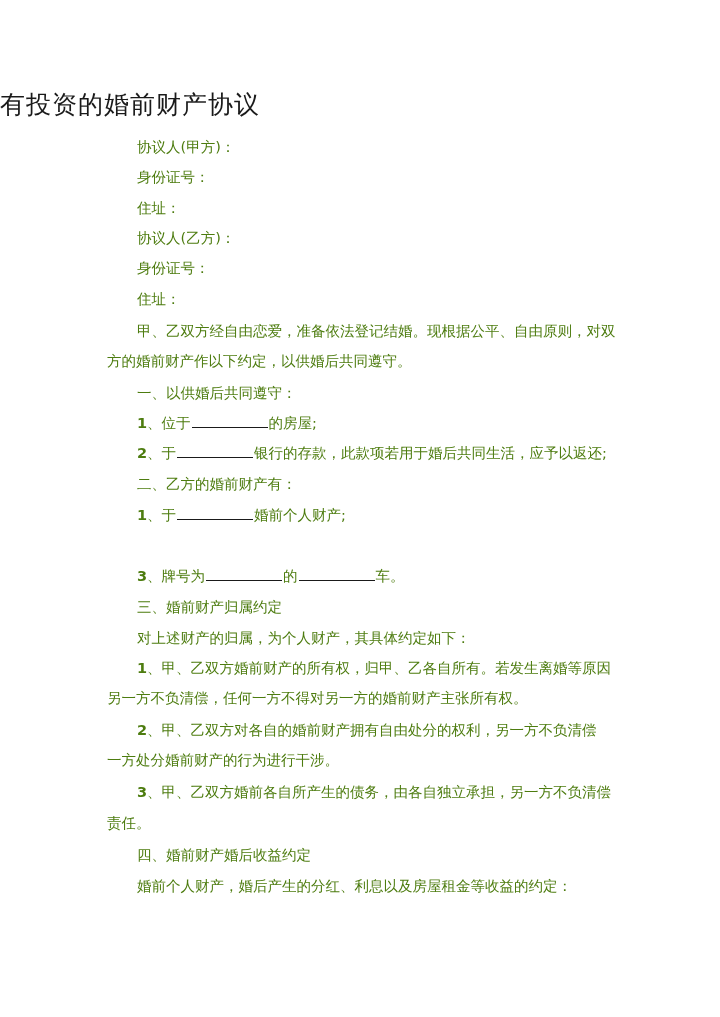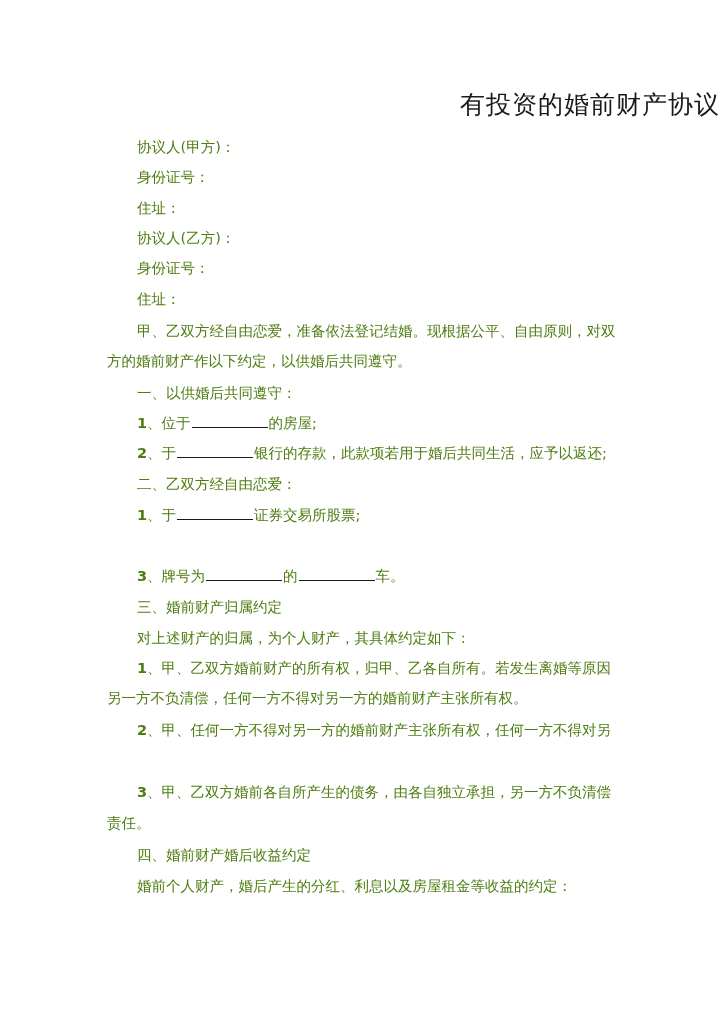--- a/index.html
+++ b/index.html
@@ -20,21 +20,21 @@
       left: 0; top: 0;
       width: 720px;
       height: 1017px;
       background: #ffffff;
     }
     .title {
       position: absolute;
       left: 0;
       width: 720px;
       top: 88px;
-      text-align: right;
+      text-align: left;
       font-size: 25px;
       line-height: 34px;
       letter-spacing: 1px;
       color: #1a1a1a;
     }
     .line {
       position: absolute;
       left: 107px;
       width: 510px;
       font-size: 14.5px;
@@ -73,42 +73,43 @@
   <div class="line indent" style="top:383px">一、以供婚后共同遵守：</div>
 
   <div class="line indent" style="top:413px">
     <span class="num">1</span><span>、位于</span><span class="blank"></span><span>的房屋;</span>
   </div>
 
   <div class="line indent" style="top:443px">
     <span class="num">2</span><span>、于</span><span class="blank"></span><span>银行的存款，此款项若用于婚后共同生活，应予以返还;</span>
   </div>
 
-  <div class="line indent" style="top:474px">二、乙双方经自由恋爱：</div>
+  <div class="line indent" style="top:474px">二、乙方的婚前财产有：</div>
 
   <div class="line indent" style="top:505px">
-    <span class="num">1</span><span>、于</span><span class="blank"></span><span>证券交易所股票;</span>
+    <span class="num">1</span><span>、于</span><span class="blank"></span><span>婚前个人财产;</span>
   </div>
 
 
   <div class="line indent" style="top:566px">
     <span class="num">3</span><span>、牌号为</span><span class="blank"></span><span>的</span><span class="blank"></span><span>车。</span>
   </div>
 
   <div class="line indent" style="top:597px">三、婚前财产归属约定</div>
   <div class="line indent" style="top:628px">对上述财产的归属，为个人财产，其具体约定如下：</div>
 
   <div class="line indent" style="top:658px">
     <span class="num">1</span><span>、甲、乙双方婚前财产的所有权，归甲、乙各自所有。若发生离婚等原因</span>
   </div>
   <div class="line" style="top:688px">另一方不负清偿，任何一方不得对另一方的婚前财产主张所有权。</div>
 
   <div class="line indent" style="top:720px">
-    <span class="num">2</span><span>、甲、任何一方不得对另一方的婚前财产主张所有权，任何一方不得对另</span>
+    <span class="num">2</span><span>、甲、乙双方对各自的婚前财产拥有自由处分的权利，另一方不负清偿</span>
   </div>
+  <div class="line" style="top:750px">一方处分婚前财产的行为进行干涉。</div>
 
   <div class="line indent" style="top:782px">
     <span class="num">3</span><span>、甲、乙双方婚前各自所产生的债务，由各自独立承担，另一方不负清偿</span>
   </div>
   <div class="line" style="top:813px">责任。</div>
 
   <div class="line indent" style="top:876px">婚前个人财产，婚后产生的分红、利息以及房屋租金等收益的约定：</div>
   <div class="line indent" style="top:845px">四、婚前财产婚后收益约定</div>
 
 </div>

